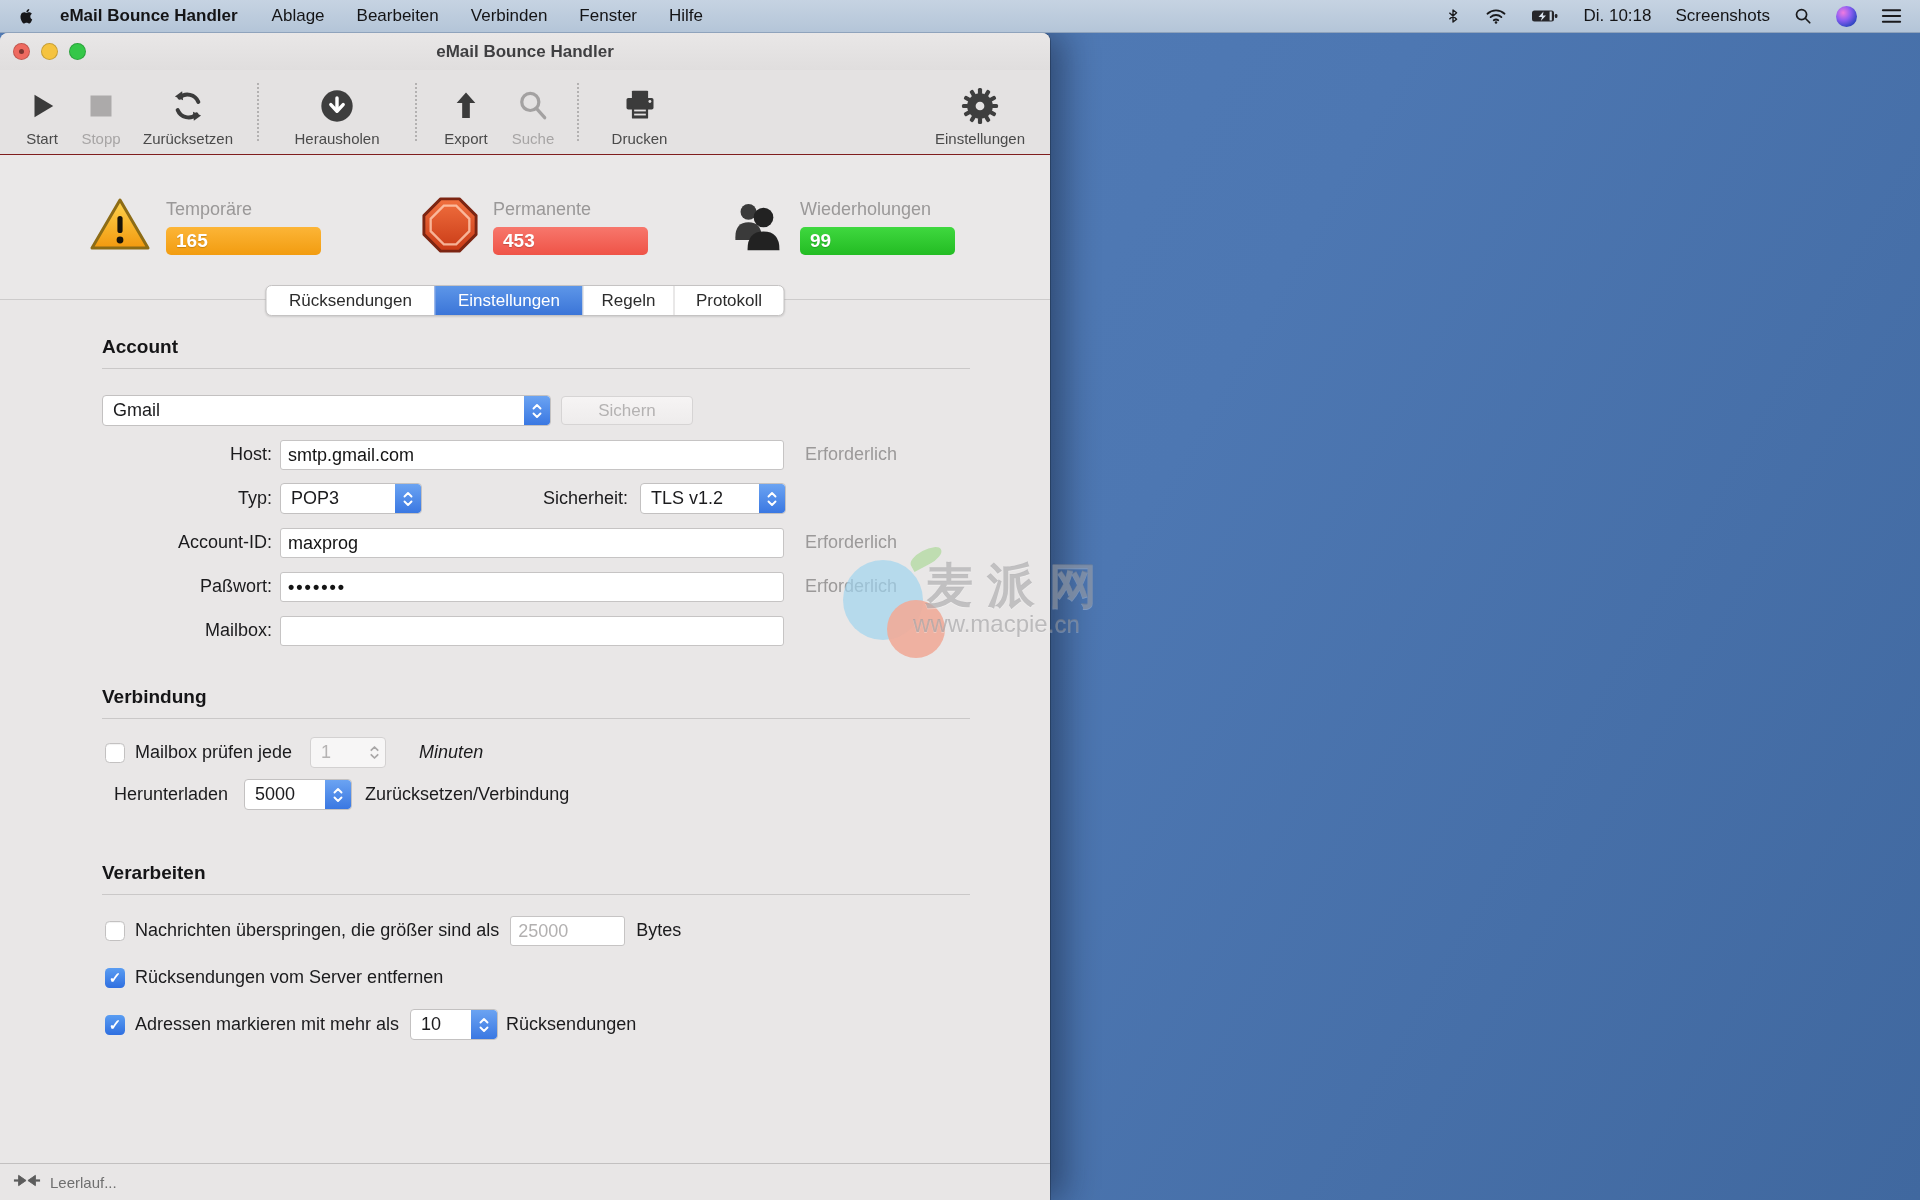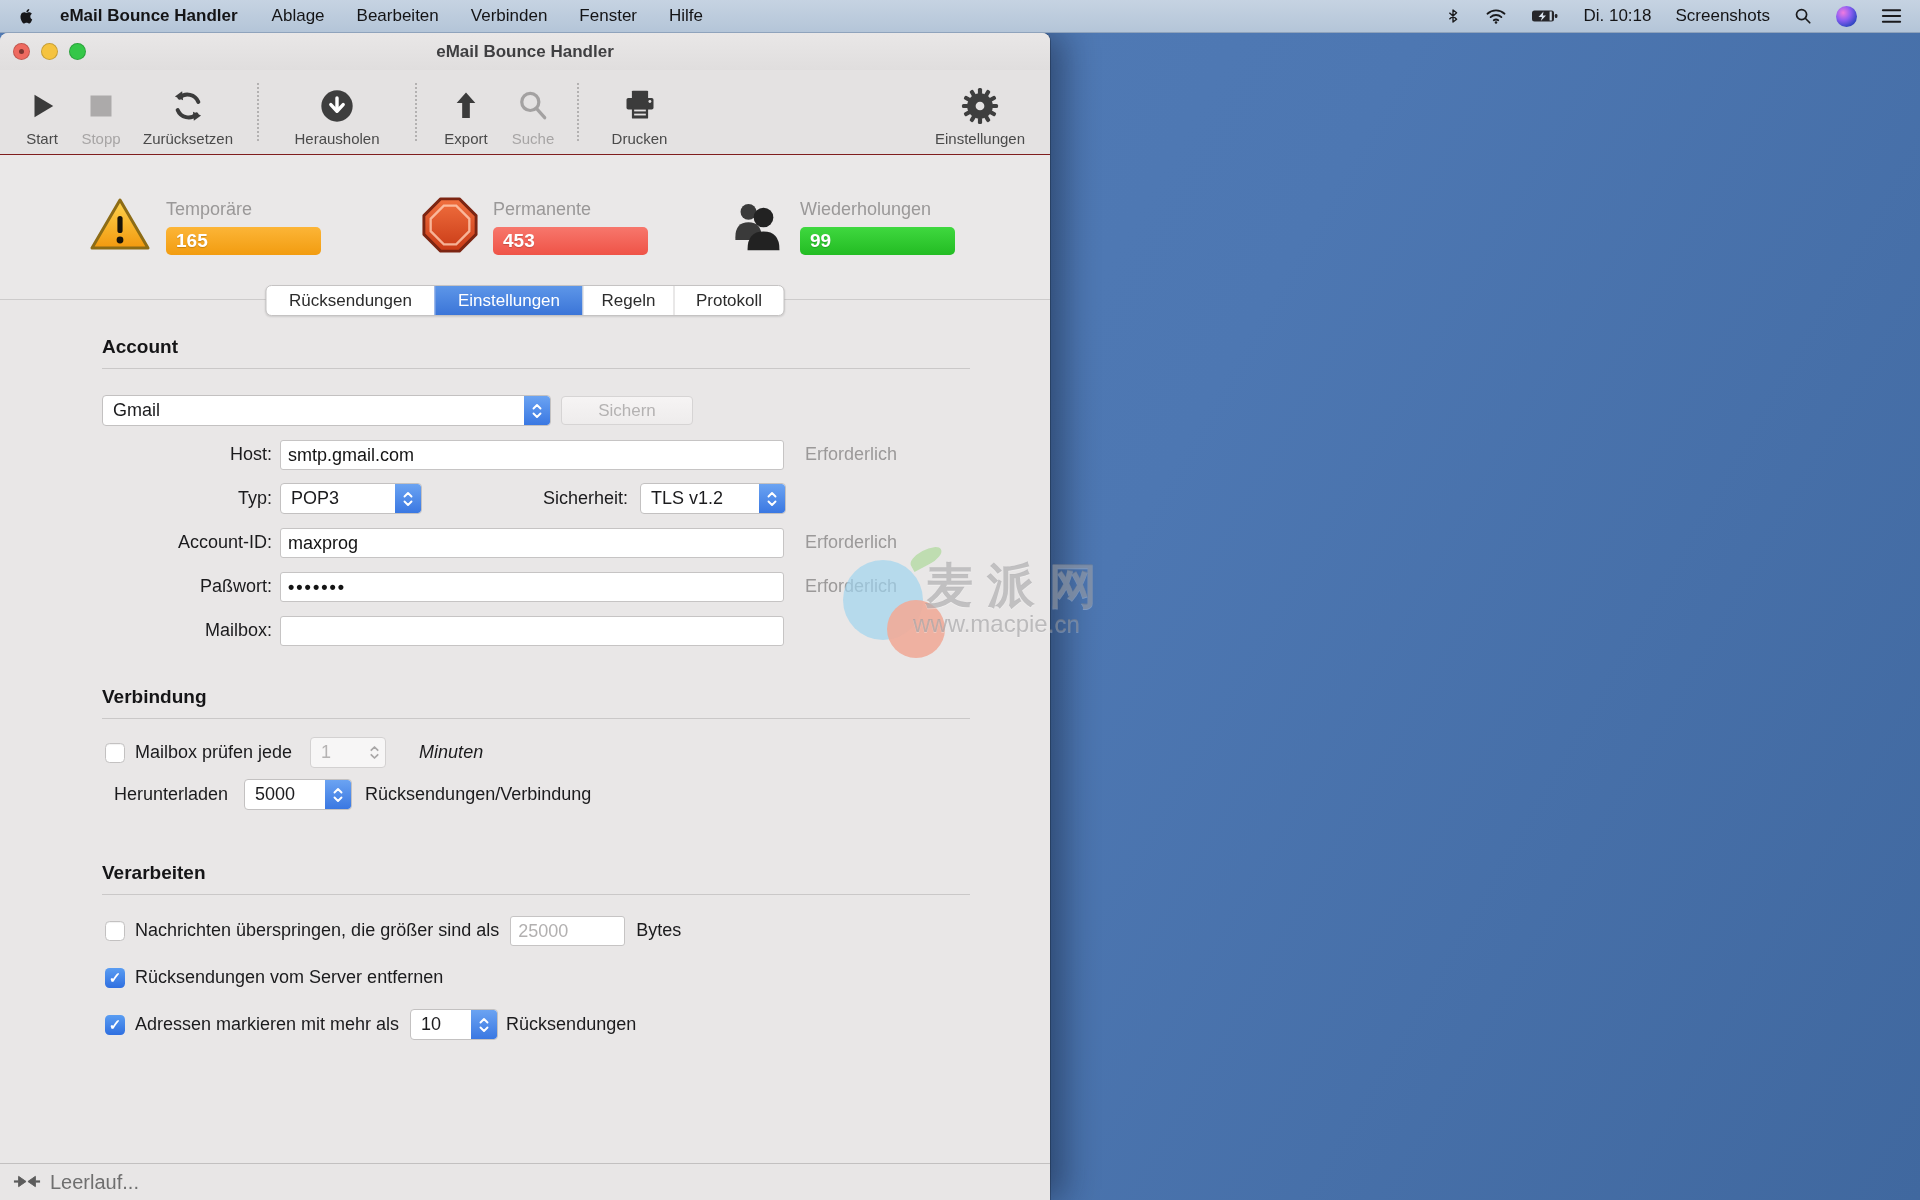--- a/index.html
+++ b/index.html
@@ -95,21 +95,21 @@
            display:flex; align-items:center; justify-content:center; }
   .check.off { background:#fff; border:1px solid #c3c1c1; box-shadow:inset 0 1px 1px rgba(0,0,0,.06); }
   .check.on  { background:linear-gradient(#5a9df2,#2f6fe0); color:#fff; font-size:15px; font-weight:bold; }
   .cblabel { margin-left:10px; white-space:nowrap; }
   .vhead { margin-top:40px; } .phead { margin-top:52px; }
   .crow { display:flex; align-items:center; height:31px; }
 
   
   .statusbar { position:absolute; left:0; right:0; bottom:0; height:37px; background:#e8e6e6;
                border-top:1px solid #c2c0c0; display:flex; align-items:center; gap:9px;
-               padding-left:13px; font-size:20px; color:#6f6f6f; }
+               padding-left:13px; font-size:15px; color:#6f6f6f; }
 
   
   .watermark { position:absolute; left:843px; top:548px; z-index:40; pointer-events:none; opacity:.8; }
   .wm-blue  { position:absolute; left:0; top:12px; width:80px; height:80px; border-radius:50%; background:#9fd3ee; opacity:.85; }
   .wm-orange{ position:absolute; left:44px; top:52px; width:58px; height:58px; border-radius:50%; background:#f19d88; opacity:.92; }
   .wm-leaf  { position:absolute; left:66px; top:2px; width:34px; height:15px; border-radius:50% 50% 50% 0; background:#aed99b; transform:rotate(-28deg); opacity:.9; }
   .wm-title { position:absolute; left:82px; top:6px; font-size:48px; font-weight:bold; letter-spacing:14px;
               color:rgba(135,135,138,.55); text-shadow:0 1px 0 rgba(255,255,255,.35); white-space:nowrap; }
   .wm-url   { position:absolute; left:70px; top:62px; font-size:24px; color:rgba(135,135,138,.6);
               text-shadow:0 1px 0 rgba(255,255,255,.3); white-space:nowrap; }
@@ -473,21 +473,21 @@
         <span style="margin-left:12px;">Herunterladen</span>
         <div class="combo" style="width:108px;margin-left:16px;gap:24px;">
           <span class="cval">5000</span>
           <span class="cap">
             <svg width="12" height="18" viewBox="0 0 12 18" fill="none" stroke="#fff" stroke-width="1.9" stroke-linecap="round" stroke-linejoin="round">
                 <path d="M2.5 6.5 L6 3 L9.5 6.5"></path>
                 <path d="M2.5 11.5 L6 15 L9.5 11.5"></path>
               </svg>
           </span>
         </div>
-        <span class="cblabel" style="margin-left:13px;">Rücksendungen/Verbindung</span>
+        <span class="cblabel" style="margin-left:13px;">Zurücksetzen/Verbindung</span>
       </div>
 
       <div class="sechead phead">Verarbeiten</div>
       <hr class="sechr">
 
       <div class="crow" style="margin-top:20px;">
         <span class="check off"></span>
         <span class="cblabel">Nachrichten überspringen, die größer sind als</span>
         <span class="field w115 muted" style="margin-left:11px;">25000</span>
         <span class="cblabel" style="margin-left:11px;">Bytes</span>

